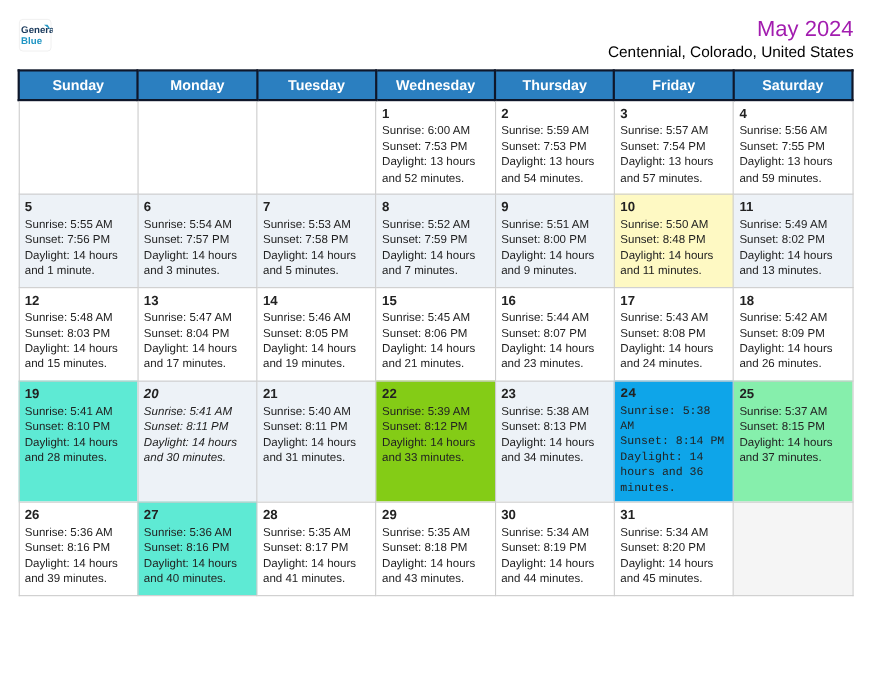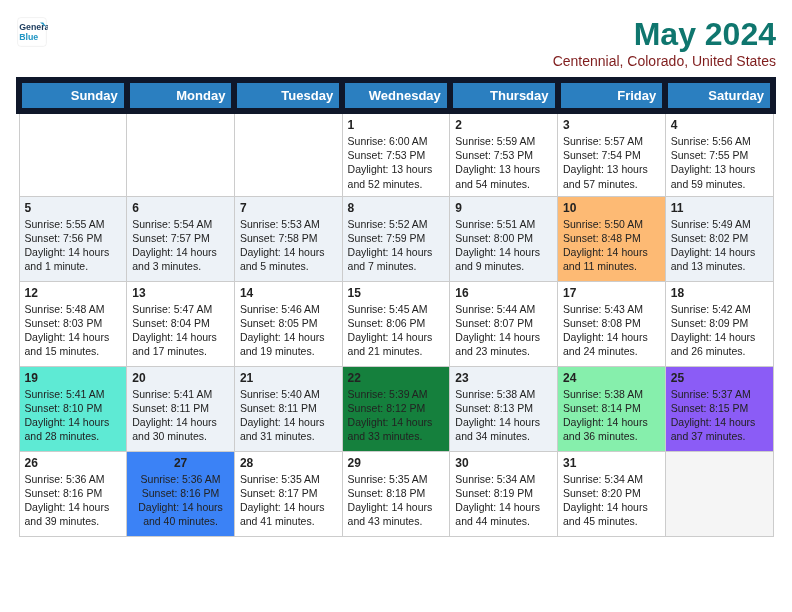--- a/index.html
+++ b/index.html
@@ -22,40 +22,40 @@
       gap: 4px;
     }
     .logo-icon {
       width: 32px;
       height: 32px;
     }
     .title-block {
       text-align: right;
     }
     .month-title {
-      font-size: 32px;
-      font-weight: bold;
-      color: #0f766e;
+      font-size: 20px;
+      font-weight: normal;
+      color: #a21caf;
     }
     .location {
       font-size: 14px;
-      color: #7f1d1d;
+      color: #000000;
     }
     .calendar {
       width: 100%;
       border-collapse: collapse;
     }
     .calendar th {
       background: #2b7fc0;
       color: #fff;
       font-size: 13px;
       font-weight: bold;
       padding: 5px 6px;
-      text-align: right;
-      border: 6px solid #0f172a;
+      text-align: center;
+      border: 2px solid #0f172a;
     }
     .calendar td {
       border: 1px solid #ccc;
       vertical-align: top;
       padding: 4px 5px;
       font-size: 10.5px;
       color: #222;
       width: calc(100% / 7);
       min-height: 80px;
       height: 85px;
@@ -146,21 +146,21 @@
           <div class="day-info"><span>Sunrise: 5:53 AM</span><br><span>Sunset: 7:58 PM</span><br><span>Daylight: 14 hours and 5 minutes.</span></div>
         </td>
         <td style="background: rgb(237, 242, 247);">
           <span class="day-num">8</span>
           <div class="day-info"><span>Sunrise: 5:52 AM</span><br><span>Sunset: 7:59 PM</span><br><span>Daylight: 14 hours and 7 minutes.</span></div>
         </td>
         <td style="background: rgb(237, 242, 247);">
           <span class="day-num">9</span>
           <div class="day-info"><span>Sunrise: 5:51 AM</span><br><span>Sunset: 8:00 PM</span><br><span>Daylight: 14 hours and 9 minutes.</span></div>
         </td>
-        <td style="background: #fdba74;">
+        <td style="background: #fef9c3;">
           <span class="day-num">10</span>
           <div class="day-info"><span>Sunrise: 5:50 AM</span><br><span>Sunset: 8:48 PM</span><br><span>Daylight: 14 hours and 11 minutes.</span></div>
         </td>
         <td style="background: rgb(237, 242, 247);">
           <span class="day-num">11</span>
           <div class="day-info"><span>Sunrise: 5:49 AM</span><br><span>Sunset: 8:02 PM</span><br><span>Daylight: 14 hours and 13 minutes.</span></div>
         </td>
       </tr>
       <tr>
         <td style="background: rgb(255, 255, 255);">
@@ -190,51 +190,51 @@
         <td style="background: rgb(255, 255, 255);">
           <span class="day-num">18</span>
           <div class="day-info"><span>Sunrise: 5:42 AM</span><br><span>Sunset: 8:09 PM</span><br><span>Daylight: 14 hours and 26 minutes.</span></div>
         </td>
       </tr>
       <tr>
         <td style="background: #5eead4;">
           <span class="day-num">19</span>
           <div class="day-info"><span>Sunrise: 5:41 AM</span><br><span>Sunset: 8:10 PM</span><br><span>Daylight: 14 hours and 28 minutes.</span></div>
         </td>
-        <td style="background: rgb(237, 242, 247);">
+        <td style="background: rgb(237, 242, 247); font-style: italic;">
           <span class="day-num">20</span>
           <div class="day-info"><span>Sunrise: 5:41 AM</span><br><span>Sunset: 8:11 PM</span><br><span>Daylight: 14 hours and 30 minutes.</span></div>
         </td>
         <td style="background: rgb(237, 242, 247);">
           <span class="day-num">21</span>
           <div class="day-info"><span>Sunrise: 5:40 AM</span><br><span>Sunset: 8:11 PM</span><br><span>Daylight: 14 hours and 31 minutes.</span></div>
         </td>
-        <td style="background: #15803d;">
+        <td style="background: #84cc16;">
           <span class="day-num">22</span>
           <div class="day-info"><span>Sunrise: 5:39 AM</span><br><span>Sunset: 8:12 PM</span><br><span>Daylight: 14 hours and 33 minutes.</span></div>
         </td>
         <td style="background: rgb(237, 242, 247);">
           <span class="day-num">23</span>
           <div class="day-info"><span>Sunrise: 5:38 AM</span><br><span>Sunset: 8:13 PM</span><br><span>Daylight: 14 hours and 34 minutes.</span></div>
         </td>
-        <td style="background: #86efac;">
+        <td style="background: #0ea5e9; font-family: Liberation Mono, monospace;">
           <span class="day-num">24</span>
           <div class="day-info"><span>Sunrise: 5:38 AM</span><br><span>Sunset: 8:14 PM</span><br><span>Daylight: 14 hours and 36 minutes.</span></div>
         </td>
-        <td style="background: #8b5cf6;">
+        <td style="background: #86efac;">
           <span class="day-num">25</span>
           <div class="day-info"><span>Sunrise: 5:37 AM</span><br><span>Sunset: 8:15 PM</span><br><span>Daylight: 14 hours and 37 minutes.</span></div>
         </td>
       </tr>
       <tr>
         <td style="background: rgb(255, 255, 255);">
           <span class="day-num">26</span>
           <div class="day-info"><span>Sunrise: 5:36 AM</span><br><span>Sunset: 8:16 PM</span><br><span>Daylight: 14 hours and 39 minutes.</span></div>
         </td>
-        <td style="background: #3b82f6; text-align: center;">
+        <td style="background: #5eead4;">
           <span class="day-num">27</span>
           <div class="day-info"><span>Sunrise: 5:36 AM</span><br><span>Sunset: 8:16 PM</span><br><span>Daylight: 14 hours and 40 minutes.</span></div>
         </td>
         <td style="background: rgb(255, 255, 255);">
           <span class="day-num">28</span>
           <div class="day-info"><span>Sunrise: 5:35 AM</span><br><span>Sunset: 8:17 PM</span><br><span>Daylight: 14 hours and 41 minutes.</span></div>
         </td>
         <td style="background: rgb(255, 255, 255);">
           <span class="day-num">29</span>
           <div class="day-info"><span>Sunrise: 5:35 AM</span><br><span>Sunset: 8:18 PM</span><br><span>Daylight: 14 hours and 43 minutes.</span></div>

